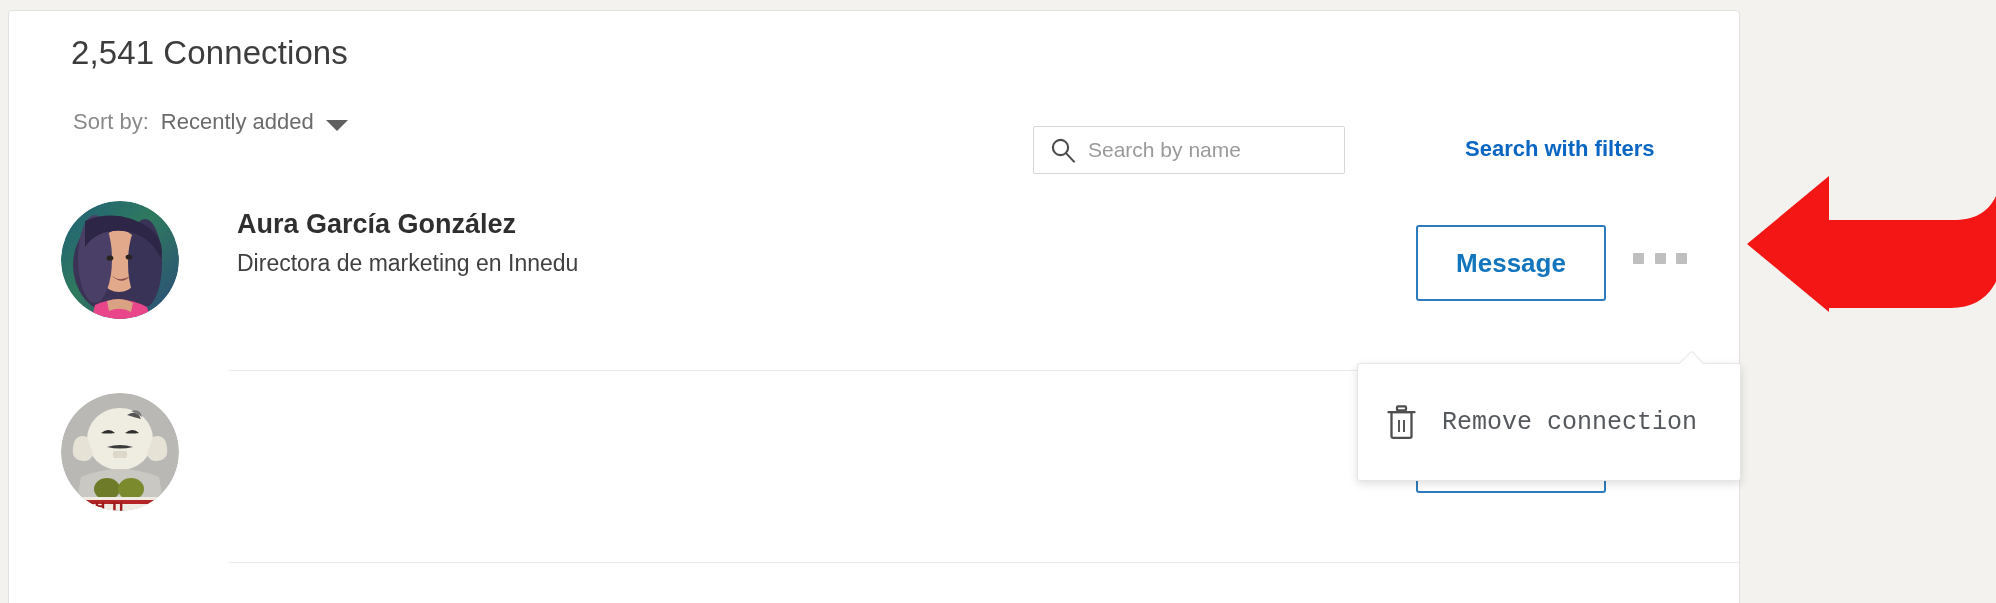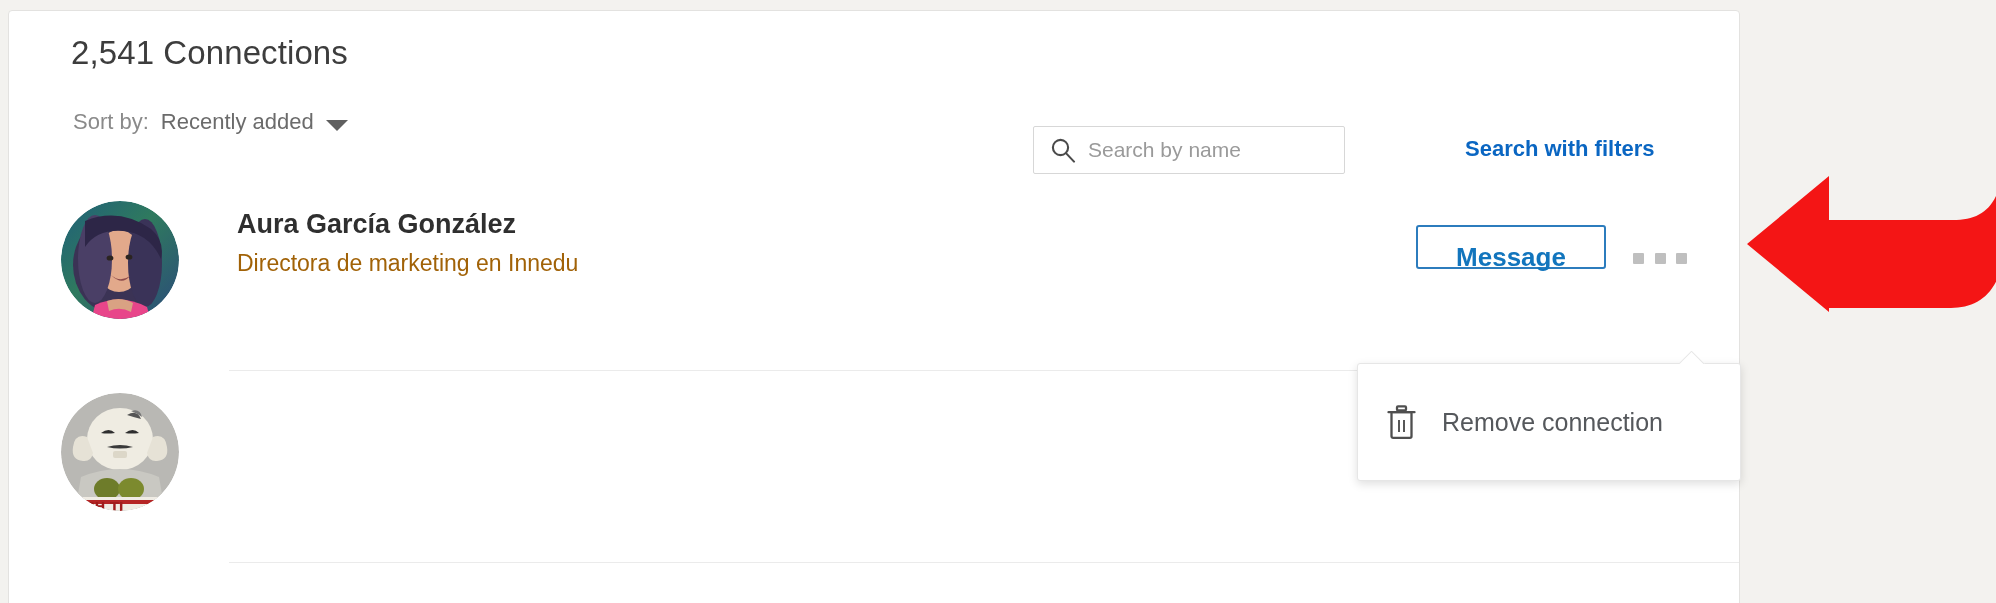--- a/index.html
+++ b/index.html
@@ -168,39 +168,39 @@
   }
   .person-name {
     font-size: 27px;
     font-weight: 600;
     color: #2f2f2f;
     line-height: 1.18;
     white-space: nowrap;
   }
   .person-headline {
     font-size: 23px;
-    color: #a16207;
+    color: #404040;
     font-weight: 400;
     margin-top: 9px;
     line-height: 1.15;
     white-space: nowrap;
   }
   .person-connected {
     font-size: 21px;
     color: #8c8c8c;
     font-weight: 400;
     margin-top: 10px;
     line-height: 1.15;
     white-space: nowrap;
   }
 
   .message-button {
     position: absolute;
     width: 190px;
-    height: 44px;
+    height: 76px;
     top: 46px;
     right: 133px;
     border: 2px solid #2c7cbd;
     border-radius: 3px;
     background: #ffffff;
     color: #1275bd;
     font-family: "Liberation Sans", sans-serif;
     font-size: 26px;
     font-weight: 600;
     cursor: pointer;
@@ -268,21 +268,21 @@
   #remove-connection-item {
     position: absolute;
     left: 0; top: 0;
     width: 100%;
     height: 100%;
     display: flex;
     align-items: center;
     cursor: pointer;
     background: transparent;
     border: none;
-    font-family: Liberation Sans, sans-serif;
+    font-family: Liberation Mono, monospace;
     padding: 0;
   }
   #trash-icon {
     margin-left: 28px;
     width: 31px;
     height: 34px;
     flex: 0 0 auto;
     color: #4f4f4f;
   }
   #remove-connection-label {

